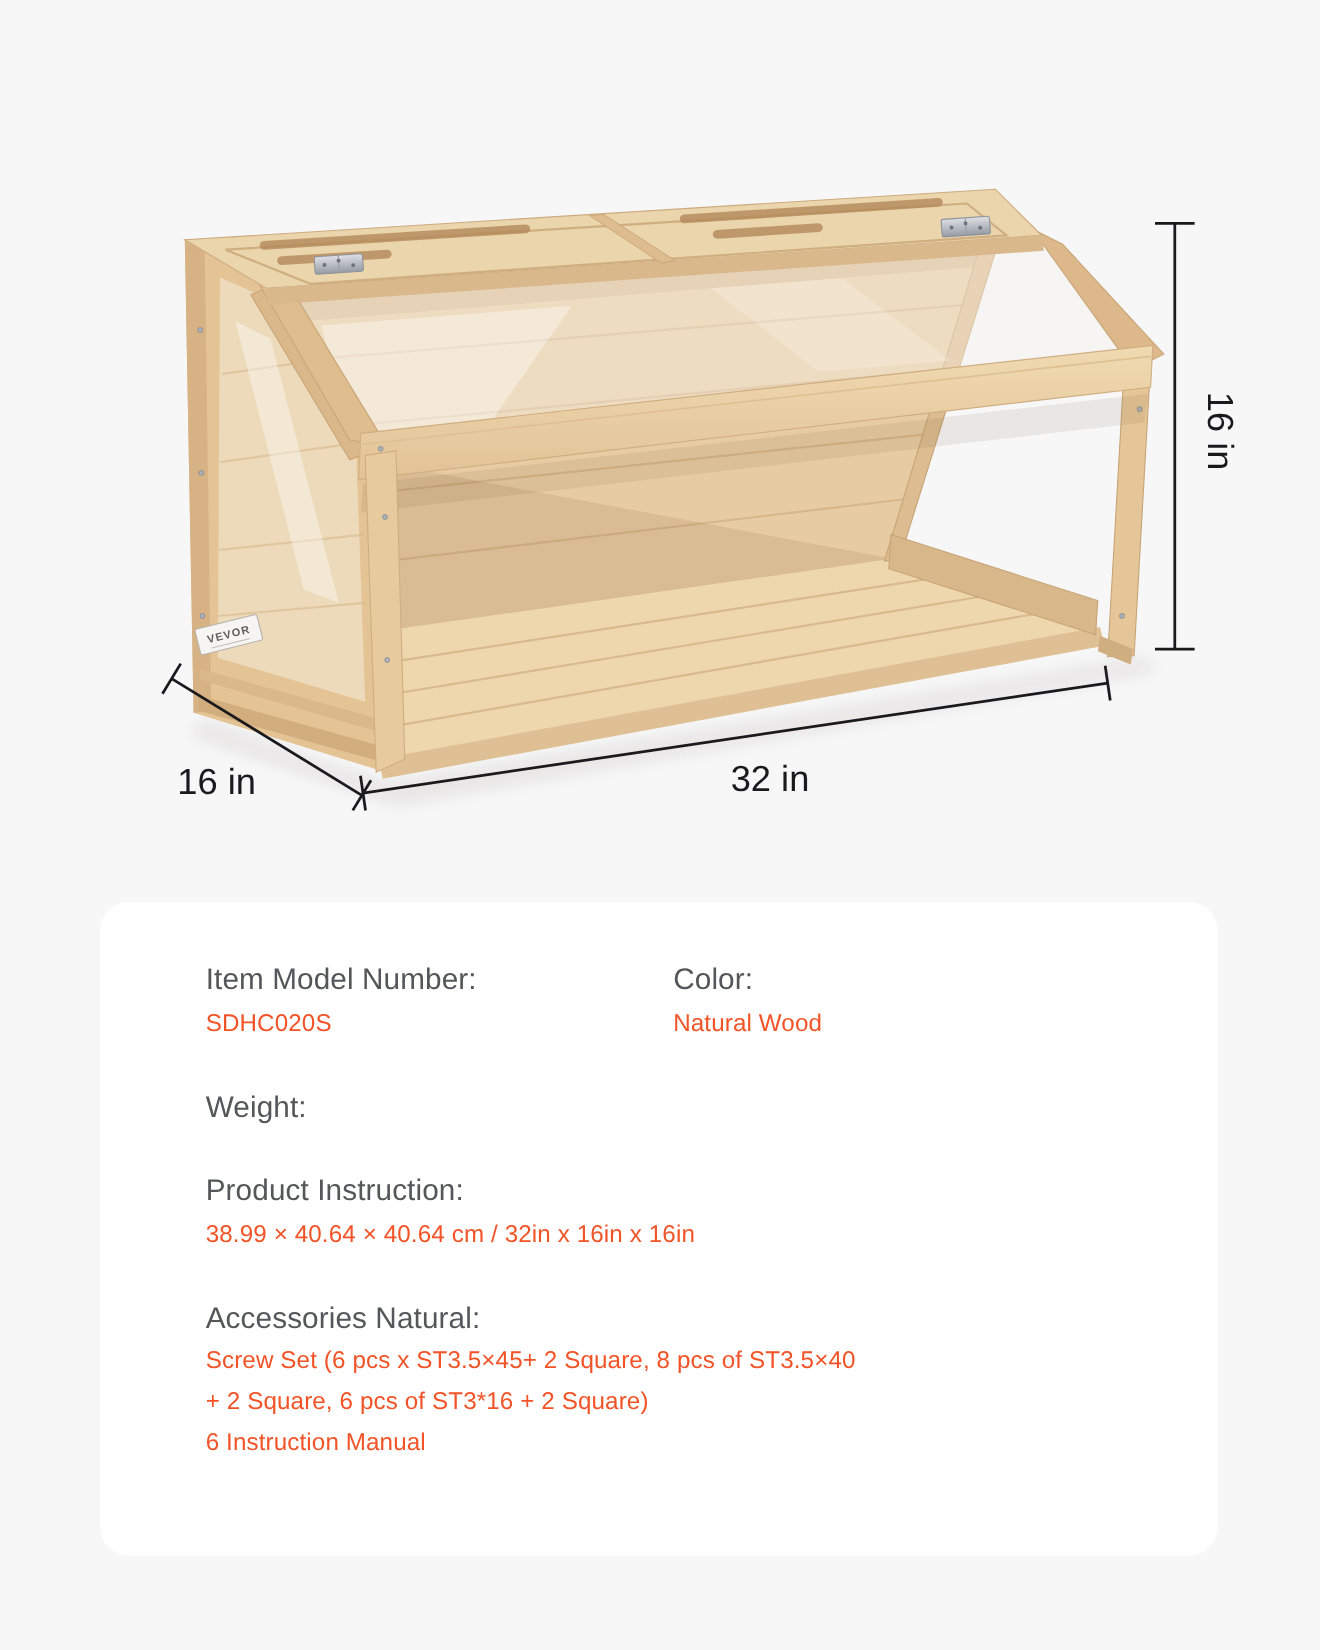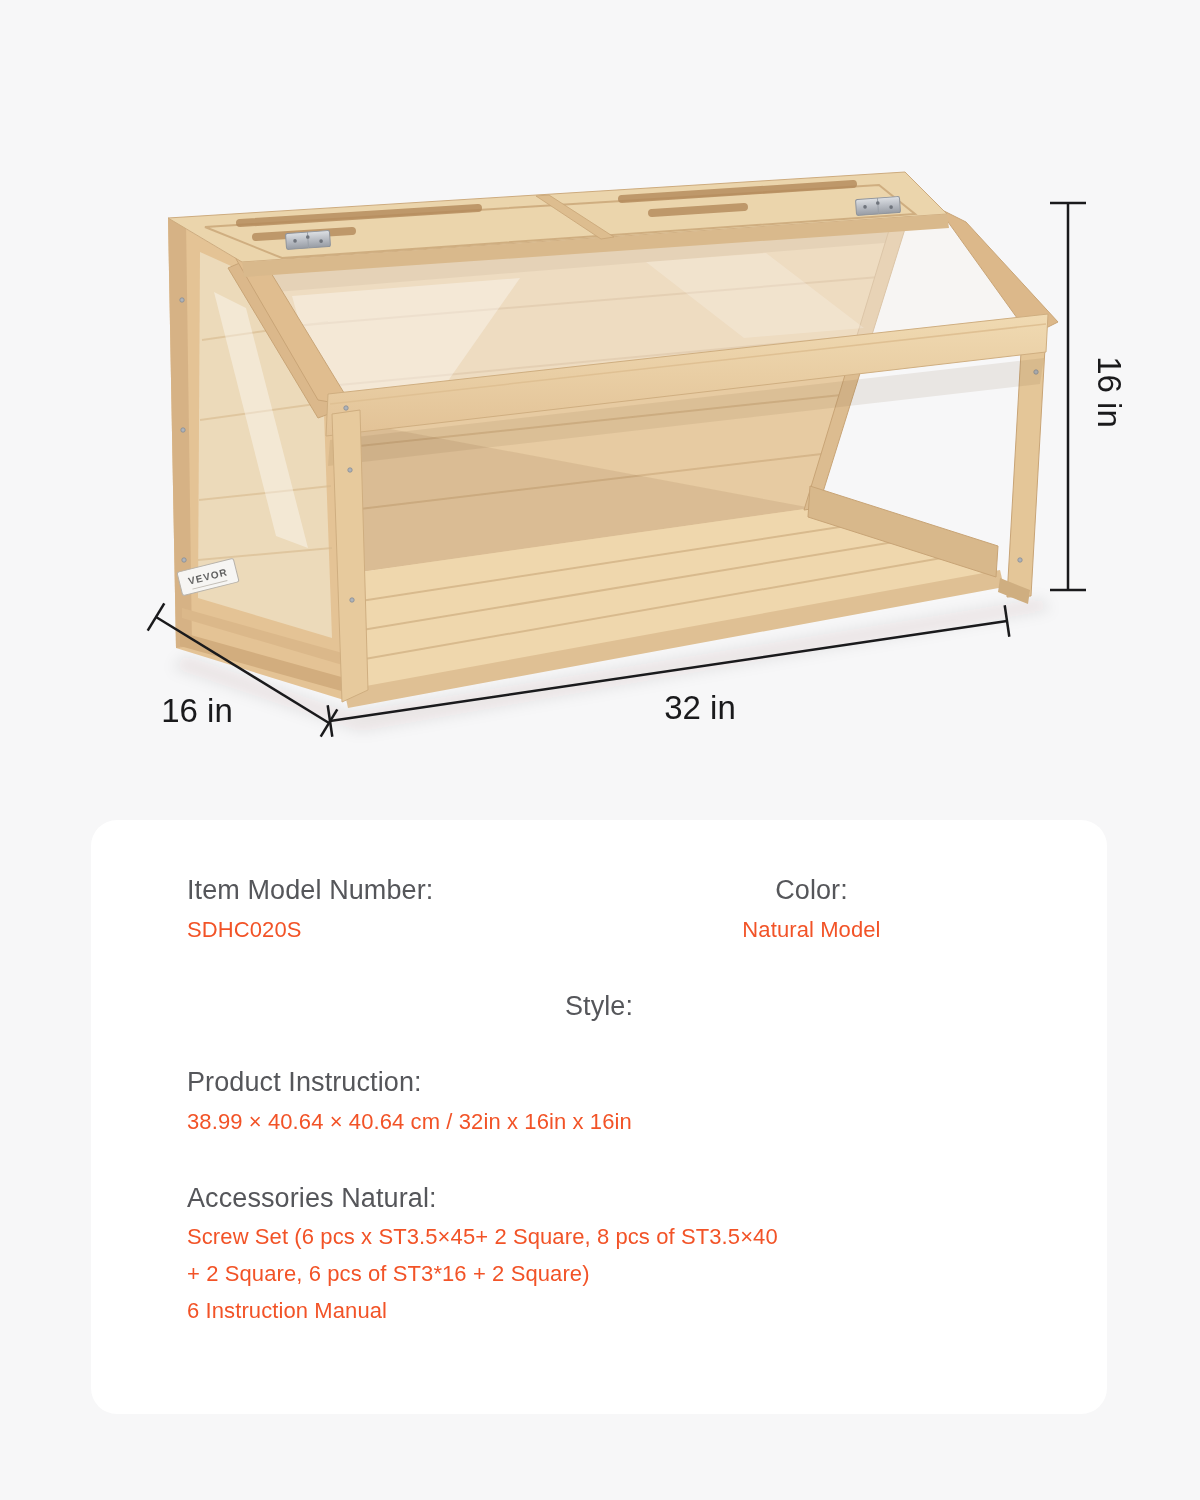--- a/index.html
+++ b/index.html
@@ -12,21 +12,21 @@
   }
   .stage{position:absolute;inset:0;}
   .photo-figure{position:absolute;left:0;top:0;width:1200px;height:790px;margin:0;}
   .spec-card{
     position:absolute;left:91px;top:820px;width:1016px;height:594px;
     background:#ffffff;border-radius:26px;box-sizing:border-box;
     padding:50px 96px 0 96px;
   }
   .spec-row{display:flex;margin-bottom:36px;}
   .spec-col-left{flex:0 0 425px;}
-  .spec-col-right{flex:1;text-align:center;}
+  .spec-col-right{flex:1;}
   .spec-label{
     font-size:27px;line-height:40px;color:#55565a;letter-spacing:0.1px;
   }
   .spec-value{
     font-size:22px;line-height:40px;color:#f25327;letter-spacing:0.1px;
   }
   .spec-group.accessories .spec-value{line-height:37px;}
   svg text{font-family:"Liberation Sans",sans-serif;}
 </style>
 </head>
@@ -182,27 +182,27 @@
 
   <section class="spec-card">
 
     <div class="spec-row">
       <div class="spec-group spec-col-left">
         <div class="spec-label">Item Model Number:</div>
         <div class="spec-value">SDHC020S</div>
       </div>
       <div class="spec-group spec-col-right">
         <div class="spec-label">Color:</div>
-        <div class="spec-value">Natural Model</div>
+        <div class="spec-value">Natural Wood</div>
       </div>
     </div>
 
     <div class="spec-row">
       <div class="spec-group spec-col-right">
-        <div class="spec-label">Style:</div>
+        <div class="spec-label">Weight:</div>
       </div>
     </div>
 
     <div class="spec-row">
       <div class="spec-group">
         <div class="spec-label">Product Instruction:</div>
         <div class="spec-value">38.99 × 40.64 × 40.64 cm / 32in x 16in x 16in</div>
       </div>
     </div>
 

